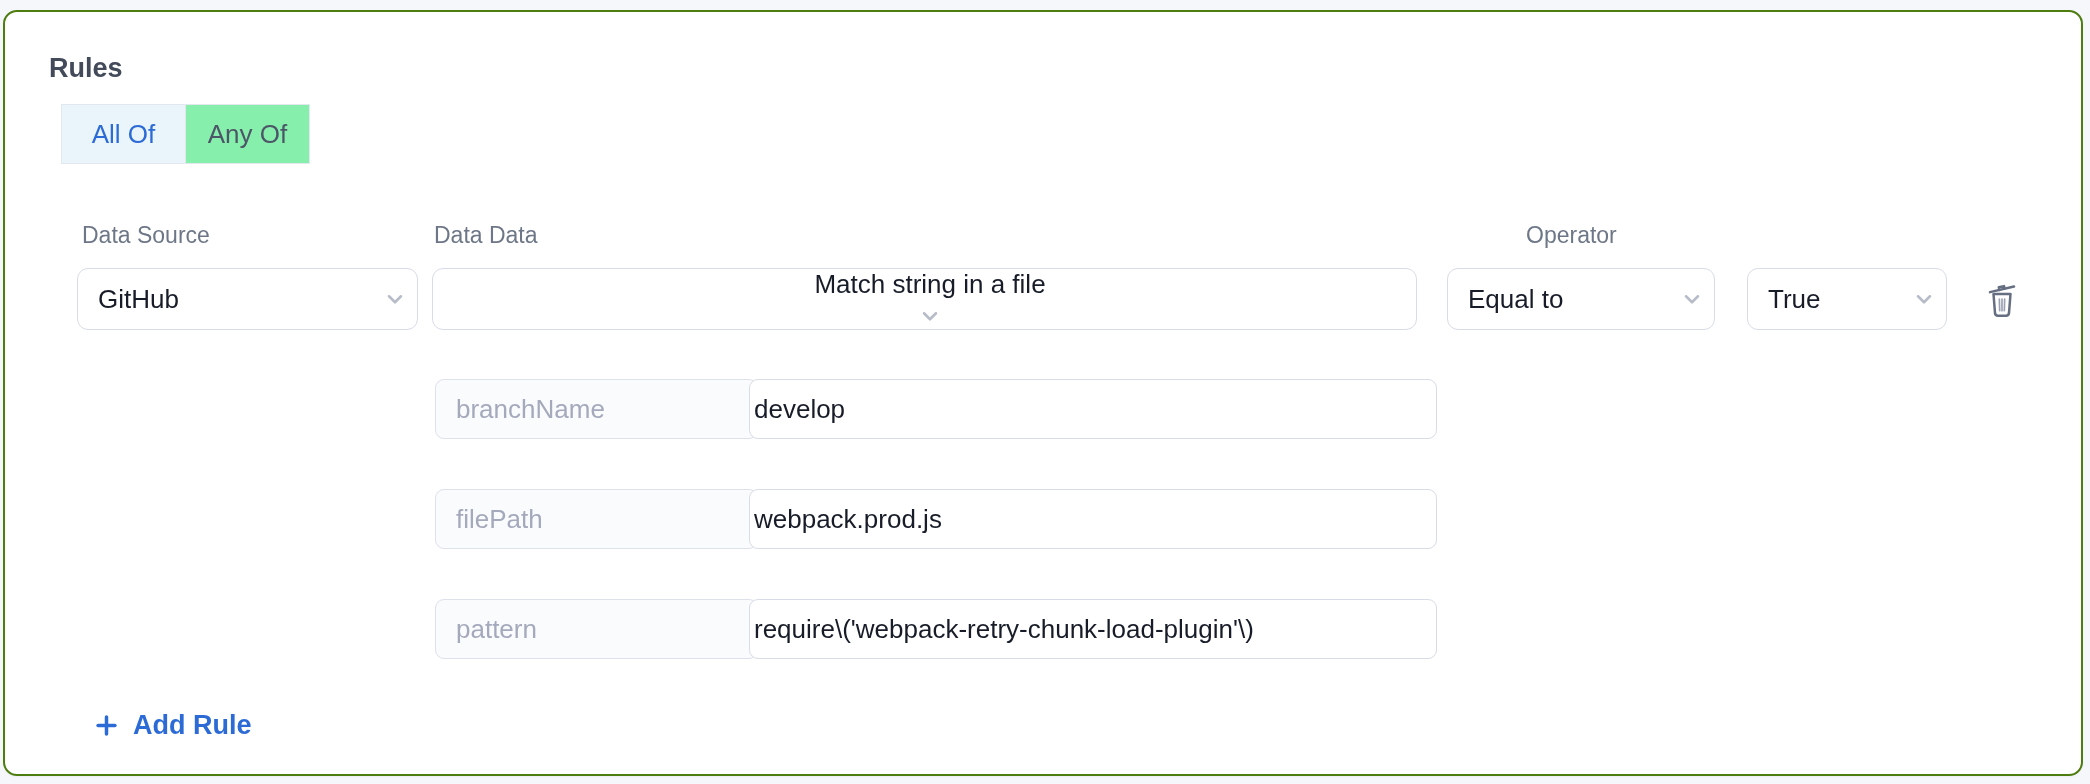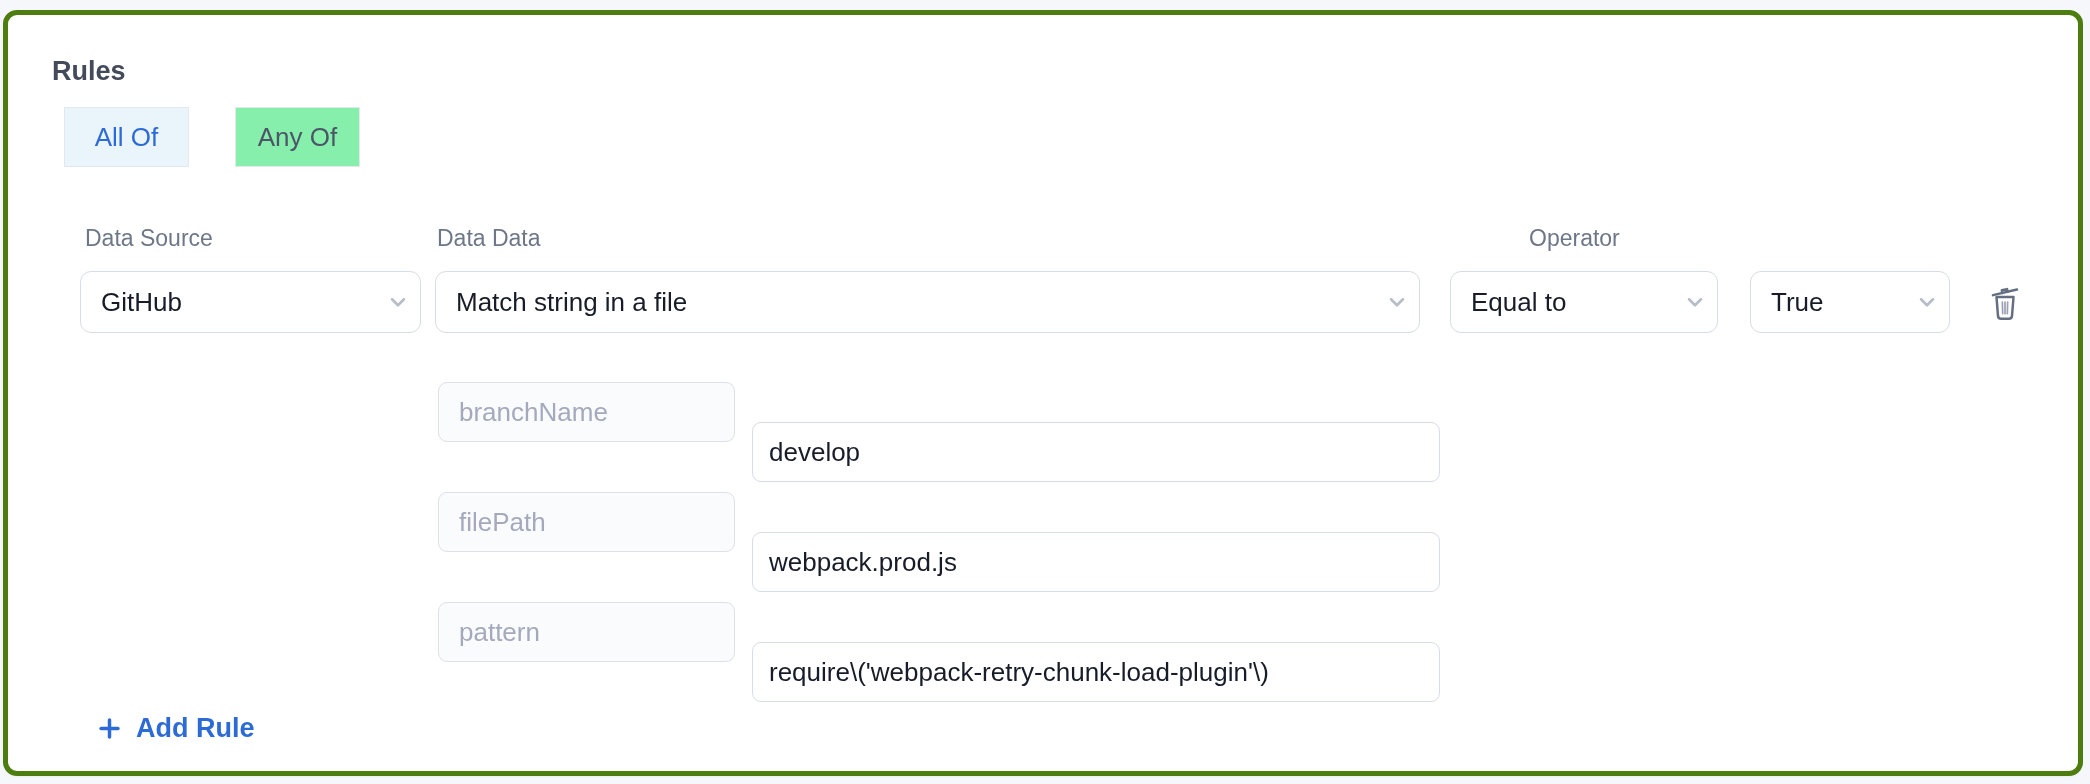--- a/index.html
+++ b/index.html
@@ -7,33 +7,32 @@
     width: 2090px; height: 784px;
     background: #f5f7fa;
     font-family: "Liberation Sans", "DejaVu Sans", sans-serif;
     overflow: hidden;
   }
   .card {
     position: absolute;
     left: 3px; top: 10px;
     width: 2080px; height: 766px;
     background: #ffffff;
-    border: 5px solid #4d7c0f;
+    border: 2px solid #4d7c0f;
     border-radius: 14px;
     box-shadow: 0 1px 2px rgba(16,24,40,0.04);
   }
   .rules-title {
     position: absolute; left: 44px; top: 40px;
     font-size: 27px; line-height: 32px;
     font-weight: 600; color: #434a5a;
   }
   .segments {
     position: absolute; left: 56px; top: 92px;
     display: flex;
-    gap: 47px;
   }
   .segment {
     width: 125px; height: 60px;
     display: flex; align-items: center; justify-content: center;
     background: #86efac;
     border: 1px solid #e3e7ee;
     font-family: inherit;
     font-size: 26px; color: #4d5668;
     cursor: pointer;
   }
@@ -54,57 +53,56 @@
     position: absolute; top: 256px; height: 62px;
     background: #ffffff;
     border: 1px solid #d8dce6;
     border-radius: 11px;
     display: flex; align-items: center;
     padding: 0 9px 0 20px;
     font-size: 26px; color: #171c28;
     cursor: pointer;
   }
   .sel-ds { left: 72px;  width: 341px; }
-  .sel-dp { left: 427px; width: 985px; }
+  .sel-dp { left: 427px; width: 985px; flex-direction: column; }
   .sel-op { left: 1442px; width: 268px; }
   .sel-val { left: 1742px; width: 200px; }
   .select-value { flex: 1 1 auto; white-space: nowrap; overflow: hidden; }
   .chevron { flex: 0 0 auto; display: flex; align-items: center; }
   .trash-btn {
     position: absolute; left: 1974px; top: 264px;
     width: 46px; height: 46px;
     background: transparent; border: none; cursor: pointer;
     display: flex; align-items: center; justify-content: center;
     padding: 0;
   }
   .kv-row { position: absolute; left: 430px; height: 60px; }
   .kv-1 { top: 367px; }
   .kv-2 { top: 477px; }
   .kv-3 { top: 587px; }
   .kv-key {
     position: absolute; left: 0; top: 0;
-    width: 297px; height: 60px;
+    width: 323px; height: 60px;
     background: #fafbfd;
     border: 1px solid #dee1ea;
     border-radius: 9px;
     display: flex; align-items: center;
     padding-left: 20px;
     font-size: 26px; color: #a4a9bc;
   }
   .kv-value {
     position: absolute; left: 314px; top: 0;
     width: 688px; height: 60px;
     background: #ffffff;
     border: 1px solid #d8dce6;
     border-radius: 9px;
-    padding-left: 16px;
+    padding-left: 4px;
     font-family: inherit;
     font-size: 26px; color: #171c28;
     outline: none;
-    margin-top: 40px;
   }
   .add-rule {
     position: absolute; left: 88px; top: 692px;
     height: 42px;
     display: flex; align-items: center; gap: 13px;
     background: transparent; border: none; cursor: pointer;
     font-family: inherit;
     font-size: 27px; font-weight: 600; color: #2c6bd6;
     padding: 0;
   }

